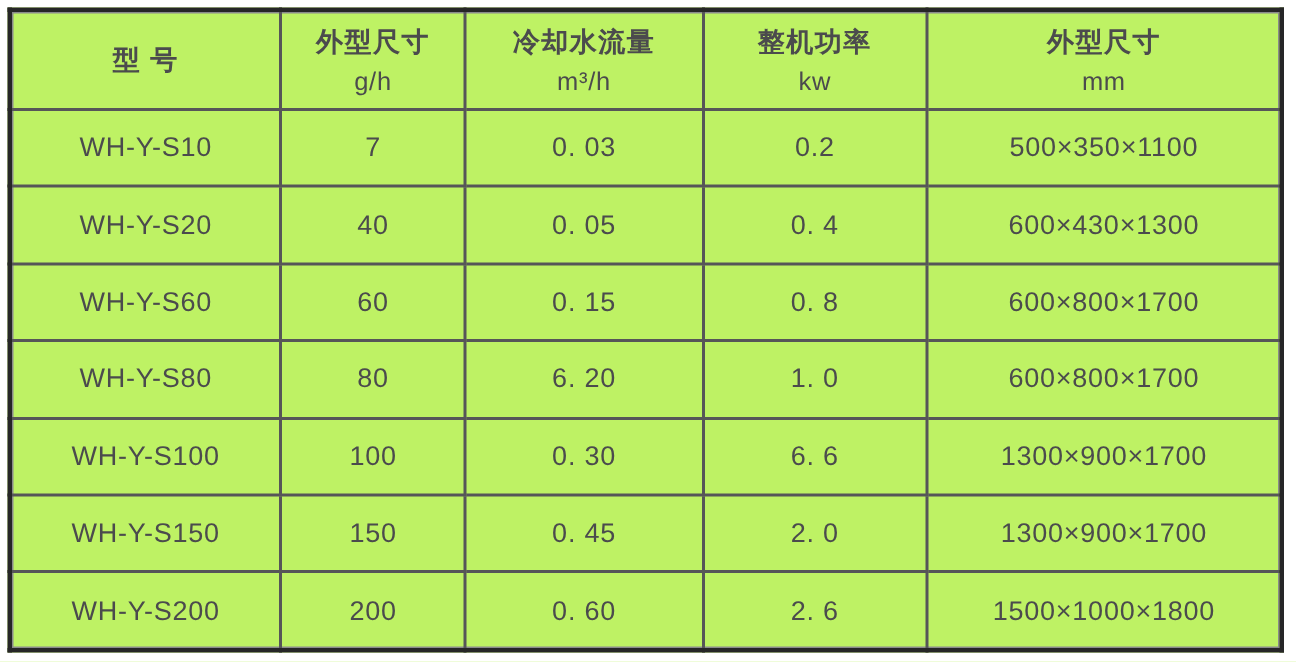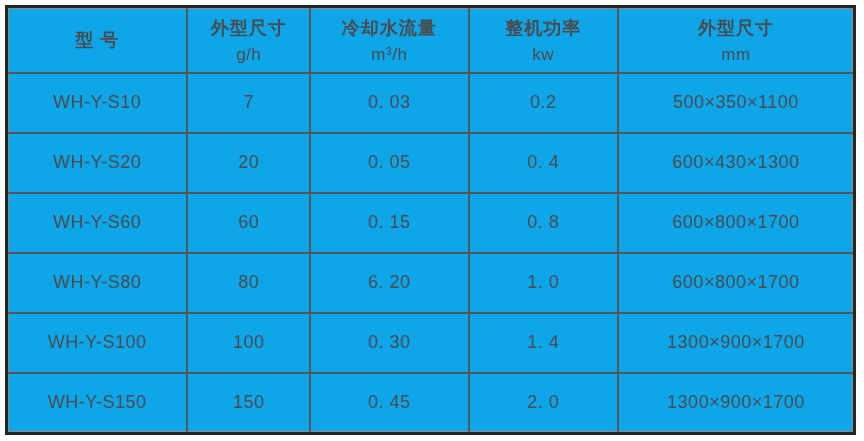--- a/index.html
+++ b/index.html
@@ -12,21 +12,21 @@
     font-family: "Liberation Sans", "DejaVu Sans", sans-serif;
   }
   .spec-table {
     position: absolute;
     left: 5px;
     top: 5px;
     width: 851px;
     height: 430px;
     border-collapse: collapse;
     table-layout: fixed;
-    background: #0ea5e9;
+    background: #bef264;
     border: 3px solid #262627;
     box-shadow: 0 0 0 1px #8a8a8c inset;
   }
   .spec-table th, .spec-table td {
     border: 2px solid #565658;
     text-align: center;
     vertical-align: middle;
     color: #4b4b4d;
     padding: 0;
     overflow: hidden;
@@ -90,21 +90,21 @@
   <tbody>
     <tr>
       <td class="model-cell">WH-Y-S10</td>
       <td>7</td>
       <td>0. 03</td>
       <td>0.2</td>
       <td>500×350×1100</td>
     </tr>
     <tr>
       <td class="model-cell">WH-Y-S20</td>
-      <td>20</td>
+      <td>40</td>
       <td>0. 05</td>
       <td>0. 4</td>
       <td>600×430×1300</td>
     </tr>
     <tr>
       <td class="model-cell">WH-Y-S60</td>
       <td>60</td>
       <td>0. 15</td>
       <td>0. 8</td>
       <td>600×800×1700</td>
@@ -113,24 +113,31 @@
       <td class="model-cell">WH-Y-S80</td>
       <td>80</td>
       <td>6. 20</td>
       <td>1. 0</td>
       <td>600×800×1700</td>
     </tr>
     <tr>
       <td class="model-cell">WH-Y-S100</td>
       <td>100</td>
       <td>0. 30</td>
-      <td>1. 4</td>
+      <td>6. 6</td>
       <td>1300×900×1700</td>
     </tr>
     <tr>
       <td class="model-cell">WH-Y-S150</td>
       <td>150</td>
       <td>0. 45</td>
       <td>2. 0</td>
       <td>1300×900×1700</td>
     </tr>
+    <tr>
+      <td class="model-cell">WH-Y-S200</td>
+      <td>200</td>
+      <td>0. 60</td>
+      <td>2. 6</td>
+      <td>1500×1000×1800</td>
+    </tr>
   </tbody>
 </table>
 
 </body></html>

